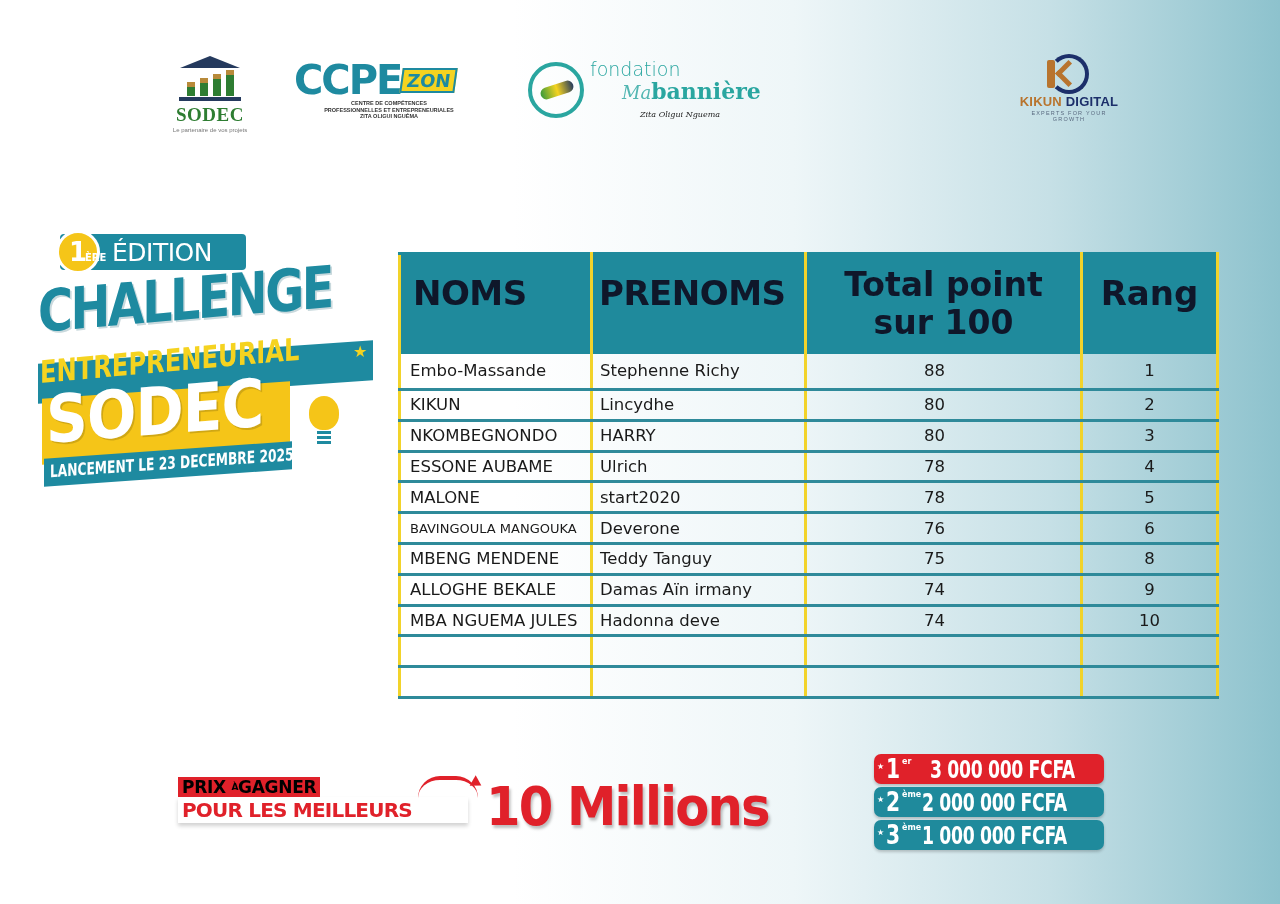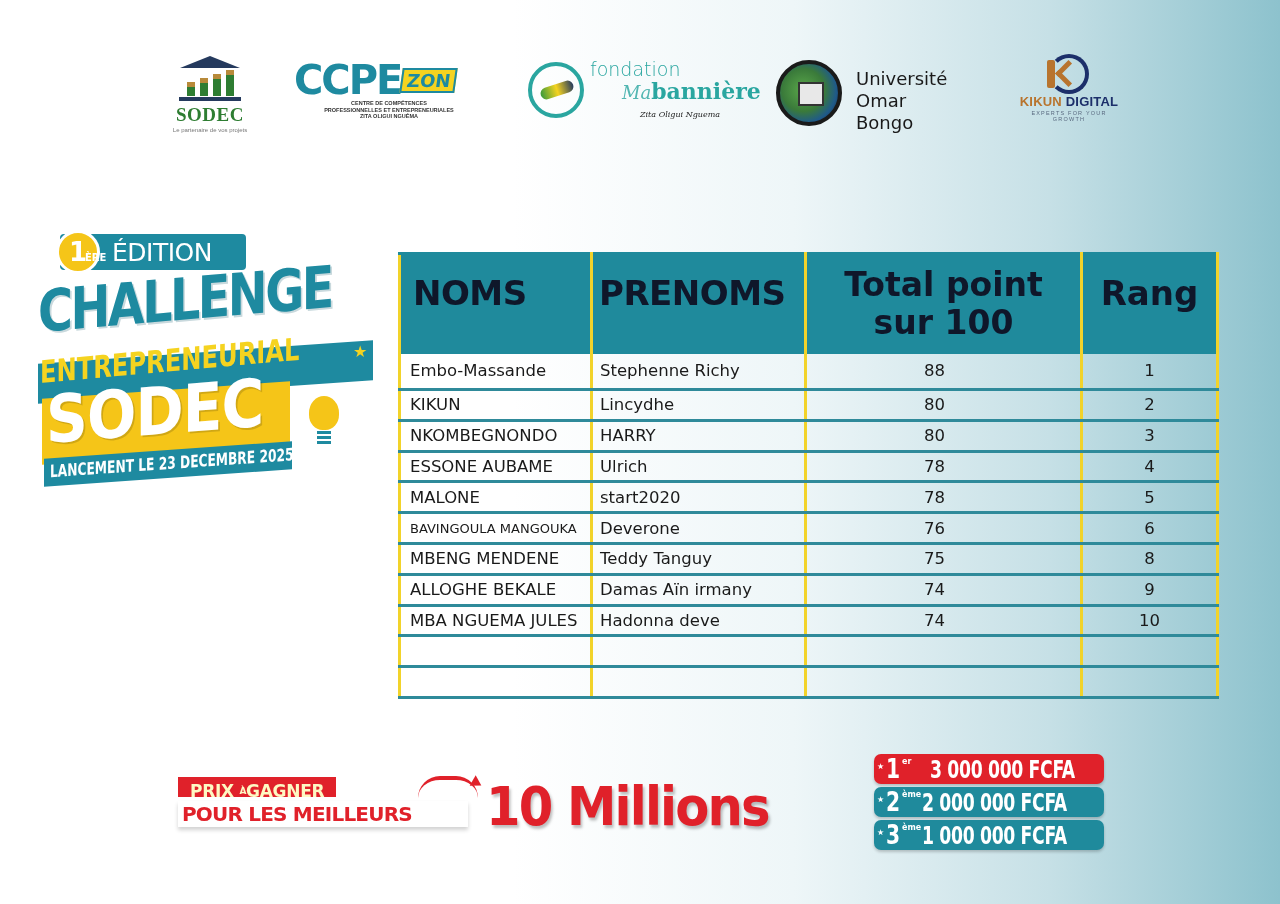--- a/index.html
+++ b/index.html
@@ -84,21 +84,21 @@
   .results td { height: 30.8px; font-family: "DejaVu Sans", sans-serif; font-size: 16.5px; color: #1a1a1a; border-bottom: 3px solid #2f8a9a; white-space: nowrap; overflow: hidden; }
   .results td.c-nom { padding-left: 9px; }
   .results td.c-nom.small { font-size: 13px; }
   .results td.c-prenom { padding-left: 7px; }
   .results td.c-total { text-align: center; padding-right: 18px; }
   .results td.c-rang { text-align: center; }
   .results tbody tr:first-child td { padding-top: 0; height: 36px; }
 
   
   .prize-tag { position: absolute; left: 178px; top: 777px; }
-  .prize-tag .l1 { display: inline-block; background: #e0212a; color: #fef9c3; font-weight: bold; font-size: 17px; padding: 0 12px; height: 20px; line-height: 28px; font-family: "DejaVu Sans", sans-serif; letter-spacing: -0.3px; }
+  .prize-tag .l1 { display: inline-block; background: #e0212a; color: #000000; font-weight: bold; font-size: 17px; padding: 0 4px; height: 20px; line-height: 20px; font-family: "DejaVu Sans", sans-serif; letter-spacing: -0.3px; }
   .prize-tag .l1 small { font-size: 9px; vertical-align: top; }
   .prize-tag .l2 { display: block; background: #ffffff; color: #e0212a; font-weight: bold; font-size: 20px; padding: 0 4px; margin-top: 0; height: 26px; line-height: 26px; font-family: "DejaVu Sans", sans-serif; letter-spacing: -0.8px; box-shadow: 0 3px 4px rgba(0,0,0,0.18); width: 290px; }
   .prize-arrow { position: absolute; left: 418px; top: 776px; width: 60px; height: 22px; border-top: 4px solid #e0212a; border-radius: 60px 60px 0 0; }
   .prize-arrow::after { content: ""; position: absolute; right: -4px; top: -3px; border-left: 10px solid #e0212a; border-top: 6px solid transparent; border-bottom: 6px solid transparent; transform: rotate(30deg); }
   .prize-total { position: absolute; left: 486px; top: 776px; color: #e0212a; font-family: "DejaVu Sans", sans-serif; font-weight: bold; font-size: 54px; letter-spacing: -2px; line-height: 62px; text-shadow: 2px 3px 3px rgba(0,0,0,0.25); transform: scaleX(0.92); transform-origin: left; }
 
   .prize-list { position: absolute; left: 874px; top: 754px; width: 230px; }
   .prize-item { position: relative; height: 30px; margin-bottom: 3px; border-radius: 7px; color: #ffffff; font-family: "DejaVu Sans", sans-serif; font-weight: bold; box-shadow: 0 2px 3px rgba(0,0,0,0.2); }
   .prize-item.red { background: #e0212a; }
   .prize-item.teal { background: #1f8a9c; }
@@ -134,27 +134,20 @@
     </div>
   </div>
 
   <div class="logo logo-fond">
     <div class="circle"></div>
     <div class="t1">fondation</div>
     <div class="t2"><span class="ma">Ma</span><span class="ban">bannière</span></div>
     <div class="t3">Zita Oligui Nguema</div>
   </div>
 
-  <div class="logo logo-uob">
-    <div class="seal"></div>
-    <div class="name">
-      <div>Université</div>
-      <div>Omar Bongo</div>
-    </div>
-  </div>
 
   <div class="logo logo-kikun">
     <div class="mark"></div>
     <div class="name"><span class="k1">KIKUN</span><span class="k2"> DIGITAL</span></div>
     <div class="tag">EXPERTS FOR YOUR GROWTH</div>
   </div>
 </div>
 
 <div class="brand">
   <div class="edition">

